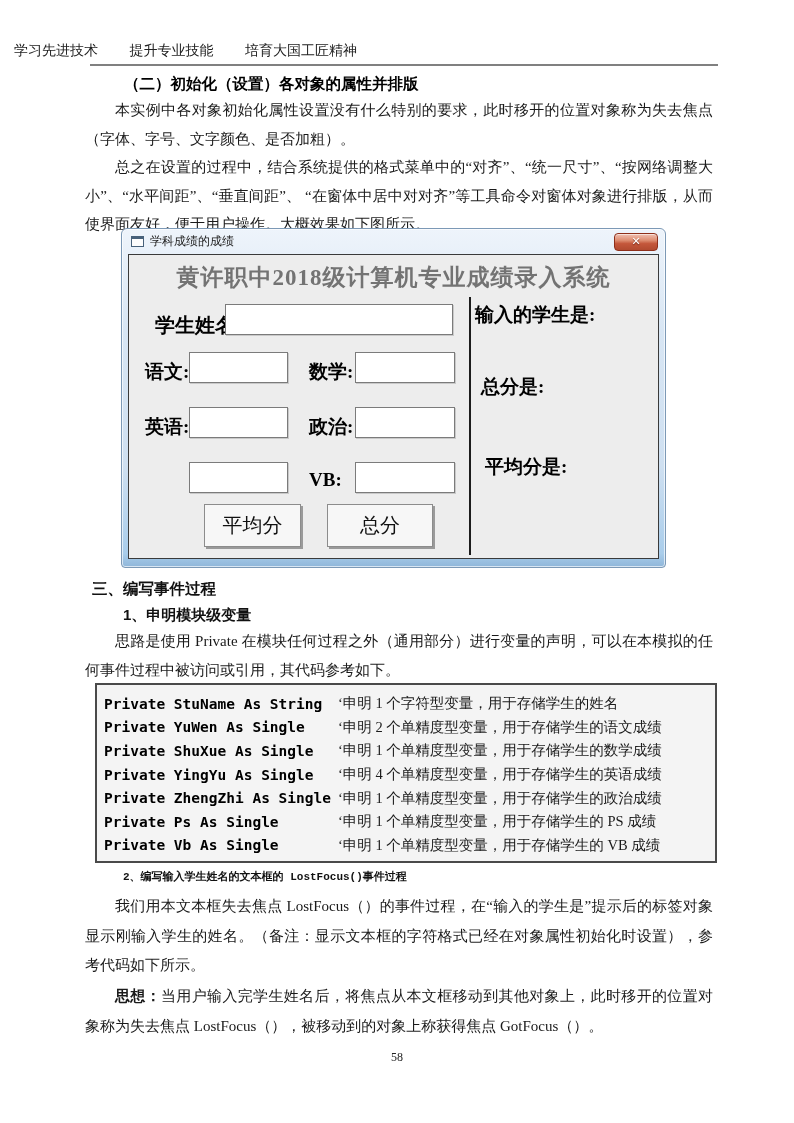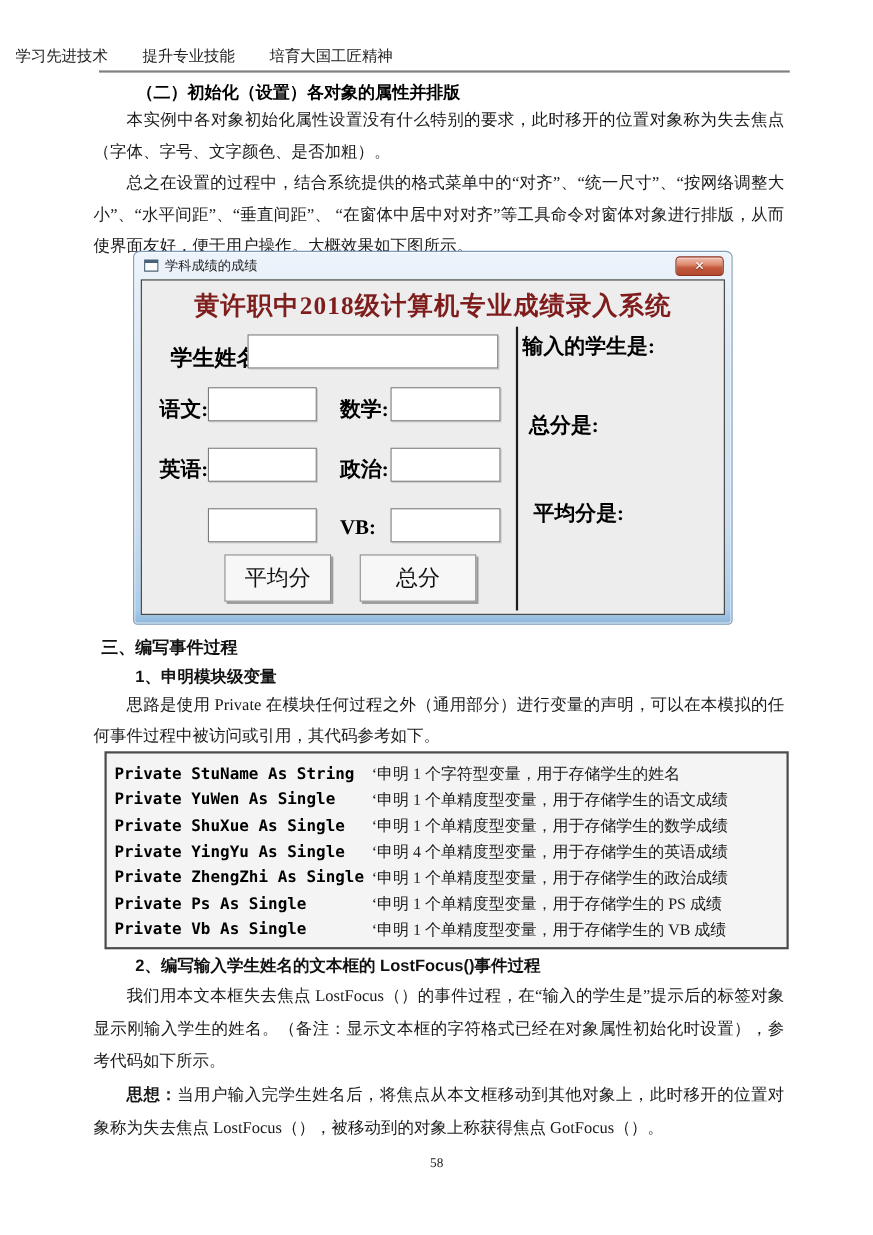--- a/index.html
+++ b/index.html
@@ -19,22 +19,22 @@
   .block{position:absolute;left:85px;width:628px;}
   .block-s2{top:96px;}
   .para{margin:0;text-indent:2em;font-size:15px;line-height:28.5px;text-align:justify;color:#1a1a1a;}
 
   .h-sec3{position:absolute;top:579px;left:92px;margin:0;font-family:"Liberation Sans",sans-serif;
           font-size:15.5px;font-weight:bold;}
   .h-sub1{position:absolute;top:606px;left:123px;margin:0;font-family:"Liberation Sans",sans-serif;
           font-size:15px;font-weight:bold;}
   .block-sub1{top:627px;}
   .block-sub1 .para{line-height:29px;}
-  .h-sub2{position:absolute;top:869px;left:123px;margin:0;font-family:Liberation Sans, sans-serif;
-          font-size:15px;font-weight:bold;}
+  .h-sub2{position:absolute;top:869px;left:123px;margin:0;font-family:Liberation Mono, monospace;
+          font-size:11px;font-weight:bold;}
   .block-sub2{top:892px;}
   .block-sub2 .para{line-height:29.7px;}
   .bold-lead{font-weight:bold;font-family:"Liberation Sans",sans-serif;}
 
   
   .codebox{position:absolute;top:683px;left:95px;width:622px;height:180px;box-sizing:border-box;
            background:#f4f4f4;border:2px solid #4a4a4a;padding:7px 4px 6px 7px;}
   .codeline{display:flex;align-items:center;height:23.6px;white-space:nowrap;}
   .code-en{font-family:"DejaVu Sans Mono",monospace;font-weight:bold;font-size:14.5px;
            width:234px;flex-shrink:0;color:#000;}
@@ -57,21 +57,21 @@
   .close-btn{width:44px;height:18px;padding:0;display:flex;align-items:center;justify-content:center;
              background:linear-gradient(#f0c0b2, #dd8c70 40%, #c4573b 60%, #b14a30);
              border:1px solid #8e2f1a;border-radius:4px;cursor:pointer;
              box-shadow:inset 0 1px 0 rgba(255,255,255,0.55);}
   .close-x{color:#ffffff;font-family:"DejaVu Sans",sans-serif;font-size:11px;font-weight:bold;
            line-height:1;text-shadow:0 1px 1px rgba(90,20,5,0.8);}
 
   .client{position:absolute;left:6px;right:6px;top:25px;bottom:8px;
           background:#ededed;border:1px solid #3a3a3a;}
   .form-title{position:absolute;top:7px;left:0;right:0;text-align:center;
-              font-weight:bold;font-size:23px;letter-spacing:1px;color:#7f1d1d;}
+              font-weight:bold;font-size:23px;letter-spacing:1px;color:#737373;}
 
   .fl{position:absolute;font-weight:bold;color:#000;white-space:nowrap;}
   .fl-name{left:26px;top:57px;font-size:20px;}
   .fl-yuwen{left:16px;top:104px;font-size:19px;}
   .fl-shuxue{left:180px;top:104px;font-size:19px;}
   .fl-yingyu{left:16px;top:159px;font-size:19px;}
   .fl-zhengzhi{left:180px;top:159px;font-size:19px;}
   .fl-ps{left:16px;top:214px;font-size:19px;margin-left:44px;}
   .fl-vb{left:180px;top:214px;font-size:19px;}
 
@@ -163,21 +163,21 @@
     <p class="para">思路是使用 Private 在模块任何过程之外（通用部分）进行变量的声明，可以在本模拟的任何事件过程中被访问或引用，其代码参考如下。</p>
   </div>
 
   <div class="codebox">
     <div class="codeline">
       <span class="code-en">Private StuName As String</span>
       <span class="code-cmt">‘申明 1 个字符型变量，用于存储学生的姓名</span>
     </div>
     <div class="codeline">
       <span class="code-en">Private YuWen As Single</span>
-      <span class="code-cmt">‘申明 1 个单精度型变量，用于存储学生的语文成绩</span>
+      <span class="code-cmt">‘申明 2 个单精度型变量，用于存储学生的语文成绩</span>
     </div>
     <div class="codeline">
       <span class="code-en">Private ShuXue As Single</span>
       <span class="code-cmt">‘申明 1 个单精度型变量，用于存储学生的数学成绩</span>
     </div>
     <div class="codeline">
       <span class="code-en">Private YingYu As Single</span>
       <span class="code-cmt">‘申明 4 个单精度型变量，用于存储学生的英语成绩</span>
     </div>
     <div class="codeline">

